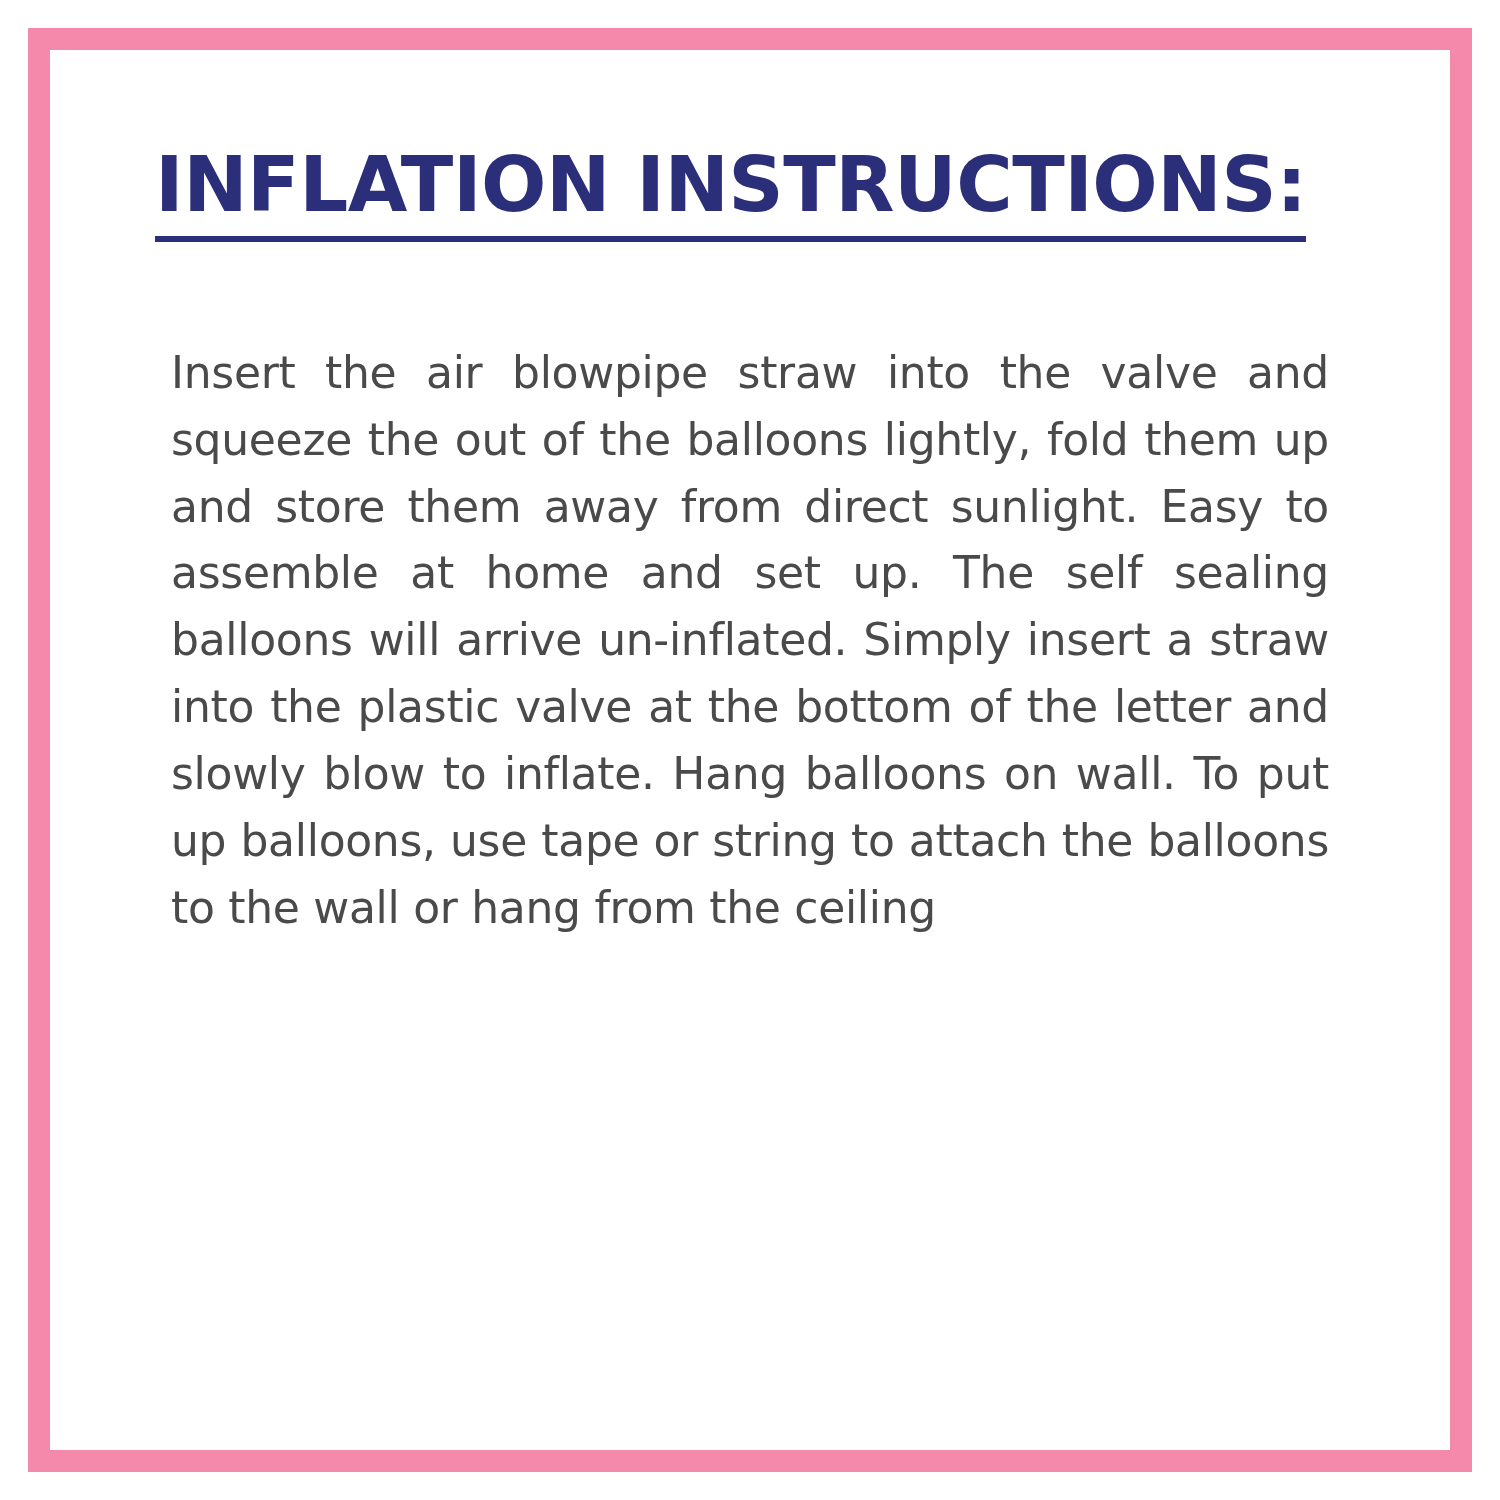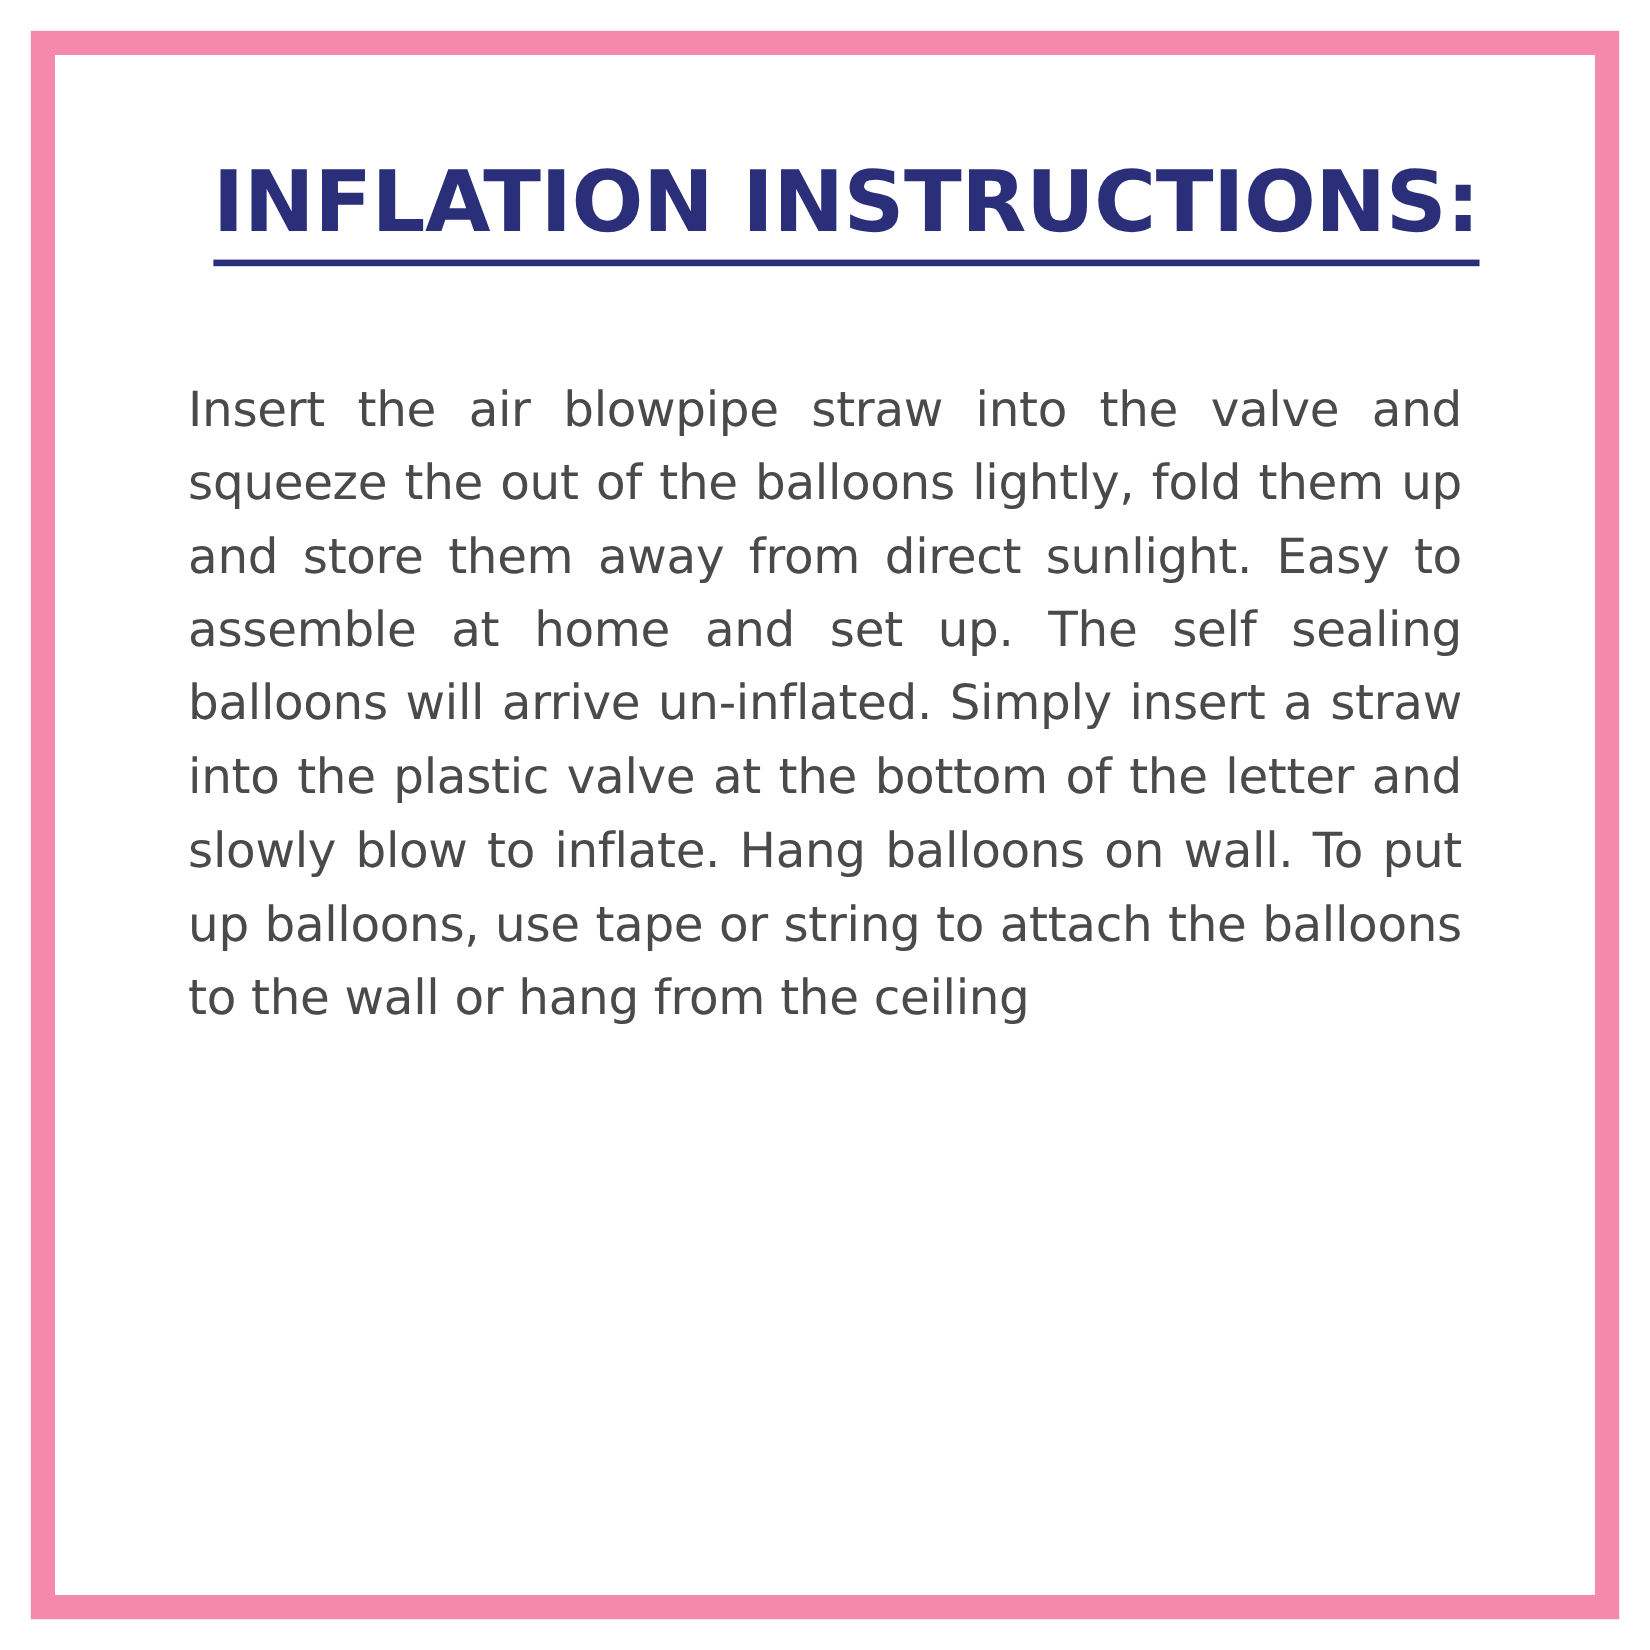--- a/index.html
+++ b/index.html
@@ -38,21 +38,21 @@
     display: flex;
     flex-direction: column;
     align-items: stretch;
   }
   .title {
     font-family: "DejaVu Sans", sans-serif;
     font-weight: bold;
     font-size: 77px;
     line-height: 1.05;
     color: #2b2f7a;
-    text-align: right;
+    text-align: left;
     letter-spacing: -0.5px;
     margin: 0 0 82px 0;
     display: block;
   }
   .title span.title-text {
     border-bottom: 6px solid #2b2f7a;
     padding-bottom: 10px;
     display: inline-block;
   }
   .body-text {

